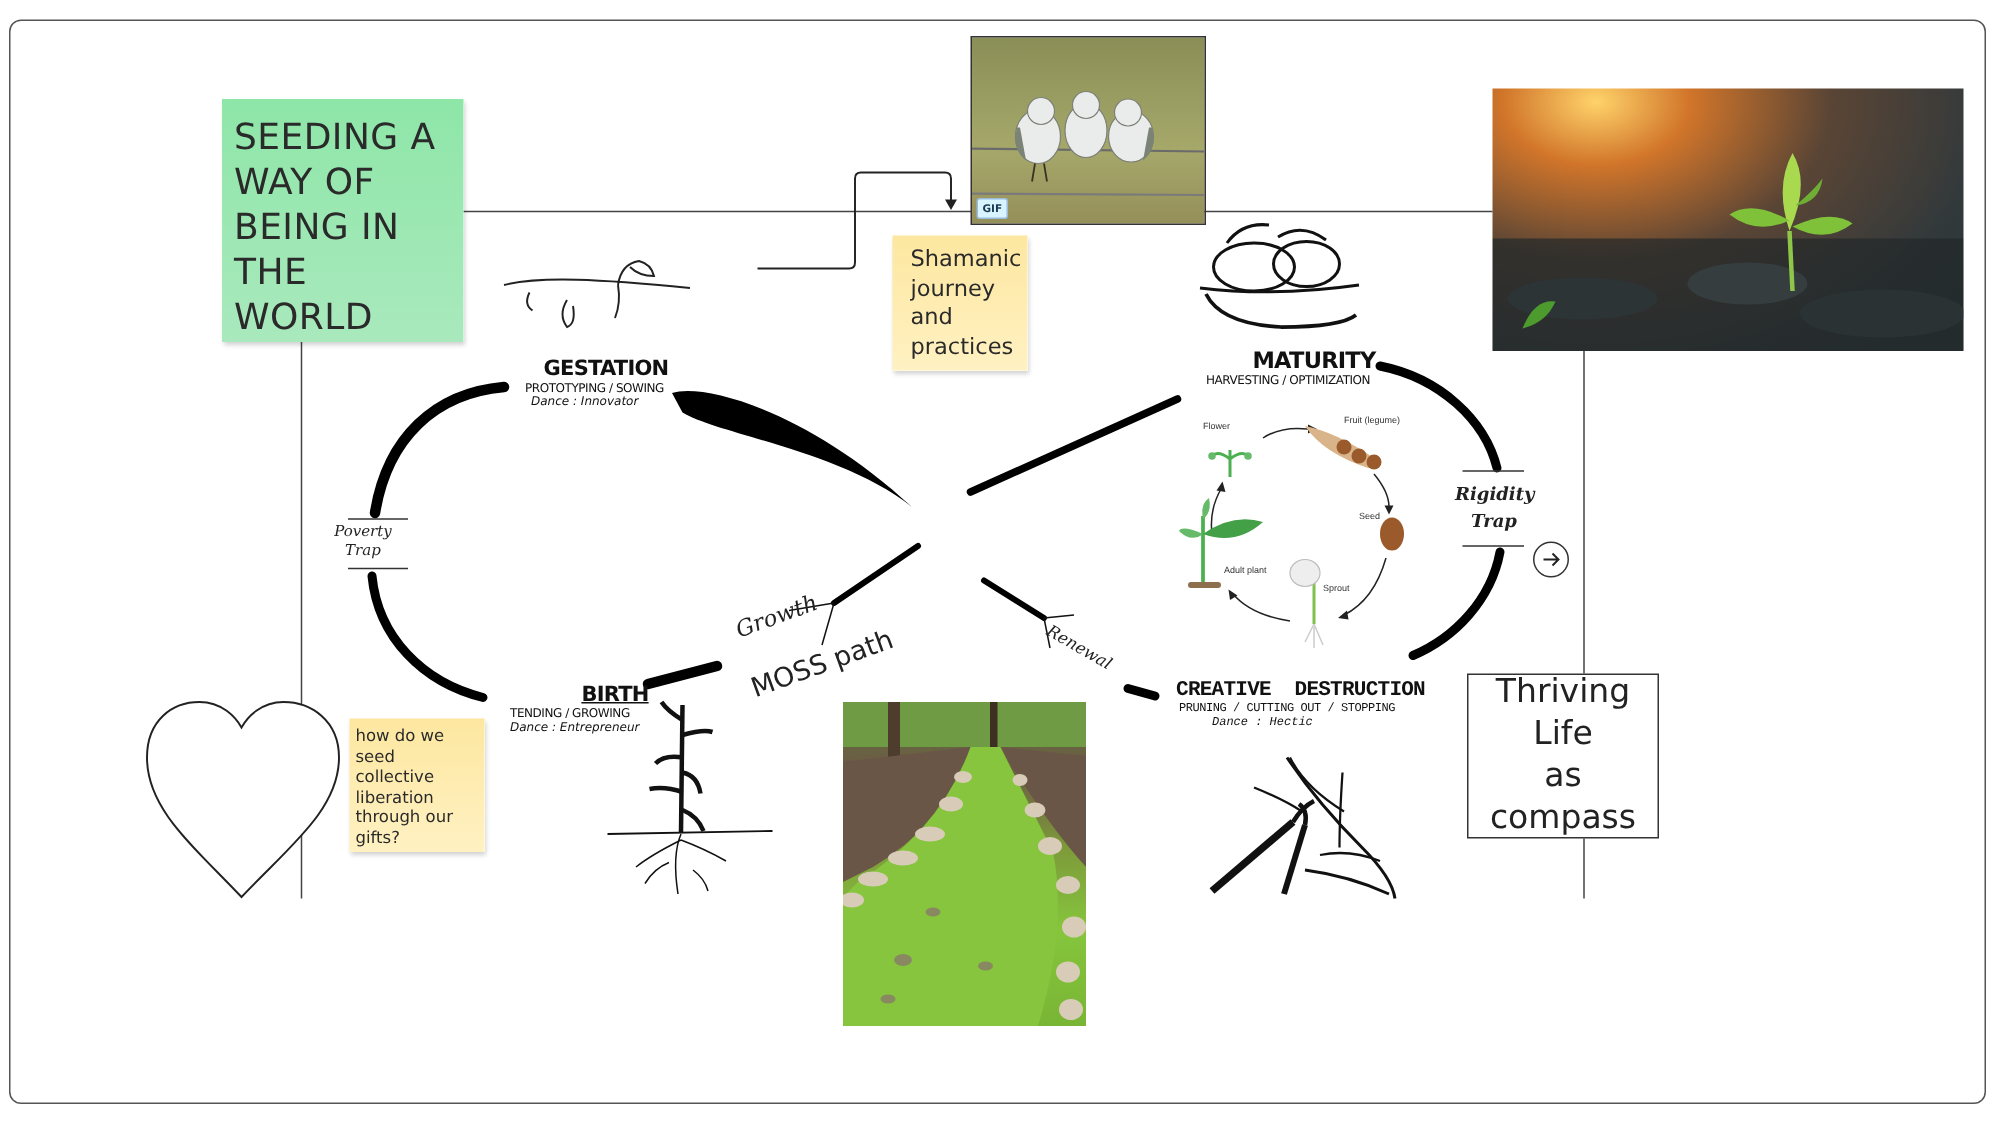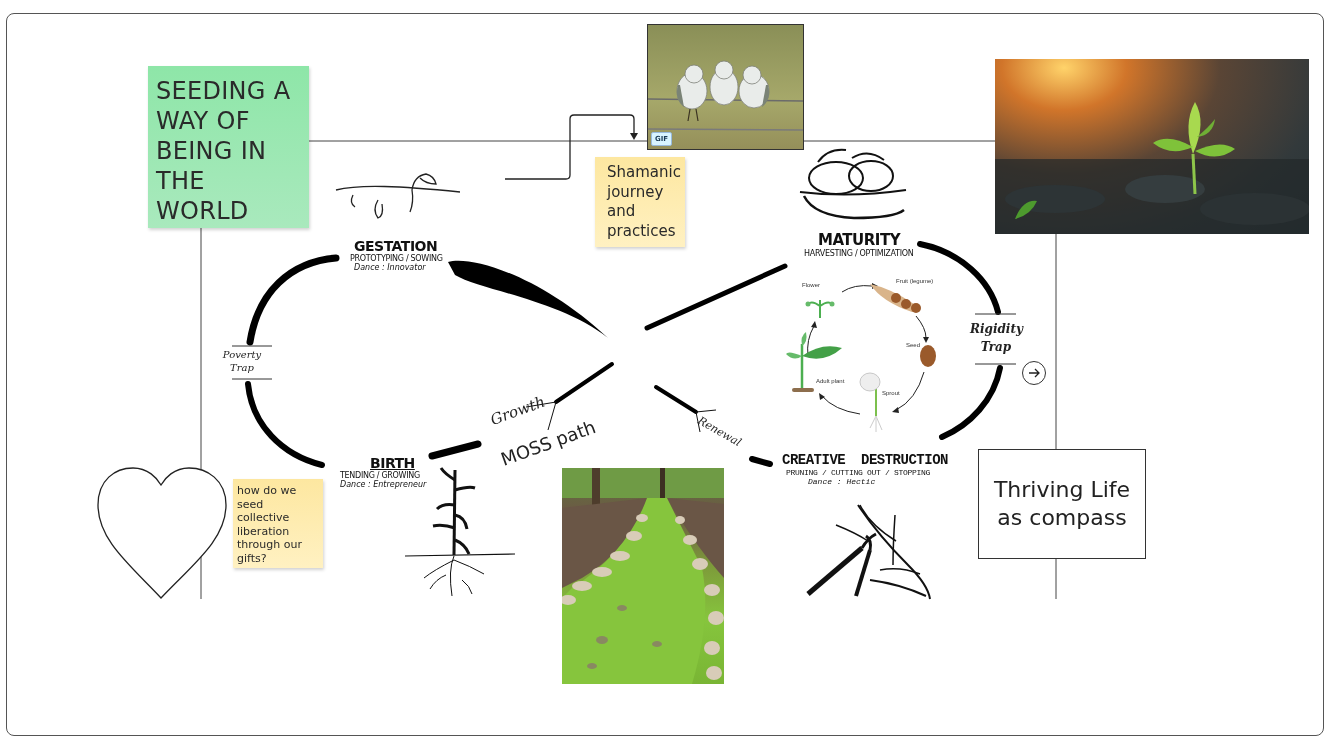--- a/index.html
+++ b/index.html
@@ -5,21 +5,21 @@
     html, body { margin: 0; padding: 0; background: #ffffff; }
     body { width: 1332px; height: 749px; position: relative; overflow: hidden; font-family: "DejaVu Sans", sans-serif; }
     .frame { position: absolute; left: 6px; top: 13px; width: 1318px; height: 723px; border: 1.5px solid #555; border-radius: 8px; background: #fff; box-sizing: border-box; }
     .abs { position: absolute; }
     .sticky { position: absolute; box-shadow: 1px 2px 3px rgba(0,0,0,0.18); box-sizing: border-box; color: #2a2a2a; }
     .sticky-green { background: linear-gradient(180deg, #8ee6a8 0%, #a9e9bd 100%); }
     .sticky-yellow { background: linear-gradient(180deg, #fde7a0 0%, #fff1c2 100%); }
     .title-text { font-size: 24px; line-height: 30px; letter-spacing: 0.3px; white-space: pre-line; font-family: "DejaVu Sans", sans-serif; }
     .note-text { white-space: pre-line; font-family: "DejaVu Sans", sans-serif; }
     .hand { font-family: "DejaVu Sans", sans-serif; color: #111; }
-    .stage-title { font-weight: bold; letter-spacing: -0.5px; font-size: 14px; }
+    .stage-title { font-weight: bold; letter-spacing: -0.5px; font-size: 14px; text-align: center; }
     .stage-sub { font-size: 8px; letter-spacing: -0.3px; }
     .stage-dance { font-size: 8px; font-style: italic; }
     .script { font-family: "DejaVu Serif", serif; font-style: italic; color: #222; }
     .img-box { position: absolute; overflow: hidden; }
     .gif-badge { position: absolute; left: 3px; bottom: 3px; background: #d8f4ff; color: #1b3b55; font-size: 7px; font-weight: bold; padding: 2px 3px; border-radius: 2px; border: 1px solid #9bd; }
     .compass-box { position: absolute; border: 1.5px solid #333; background: #fff; display: flex; align-items: center; justify-content: center; text-align: center; font-size: 22px; line-height: 28px; color: #222; white-space: pre-line; box-sizing: border-box; }
     .circle-btn { position: absolute; width: 24px; height: 24px; border: 1.3px solid #333; border-radius: 50%; display: flex; align-items: center; justify-content: center; font-size: 14px; background: #fff; box-sizing: border-box; }
     .trap-label { font-size: 10px; text-align: center; line-height: 13px; white-space: pre-line; }
     .cycle-label { font-family: "Liberation Sans", sans-serif; font-size: 6px; color: #333; position: absolute; }
   </style>
@@ -259,21 +259,21 @@
     </g>
     <g fill="#8a7b6b" opacity="0.8">
       <ellipse cx="60" cy="140" rx="5" ry="3"></ellipse>
         <ellipse cx="40" cy="172" rx="6" ry="4"></ellipse>
         <ellipse cx="30" cy="198" rx="5" ry="3"></ellipse>
         <ellipse cx="95" cy="176" rx="5" ry="3"></ellipse>
     </g>
   </svg>
 </div>
 
-<div class="compass-box" style="left:978px;top:449px;width:168px;height:110px;">
+<div class="compass-box" style="left:978px;top:449px;width:128px;height:110px;">
   <span>Thriving Life
 as compass</span>
 </div>
 
 <div class="circle-btn" style="left:1022px;top:361px;">
   <svg width="14" height="14">
     <path d="M2 7 L12 7 M8 3 L12 7 L8 11" stroke="#222" stroke-width="1.3" fill="none"></path>
   </svg>
 </div>
 

